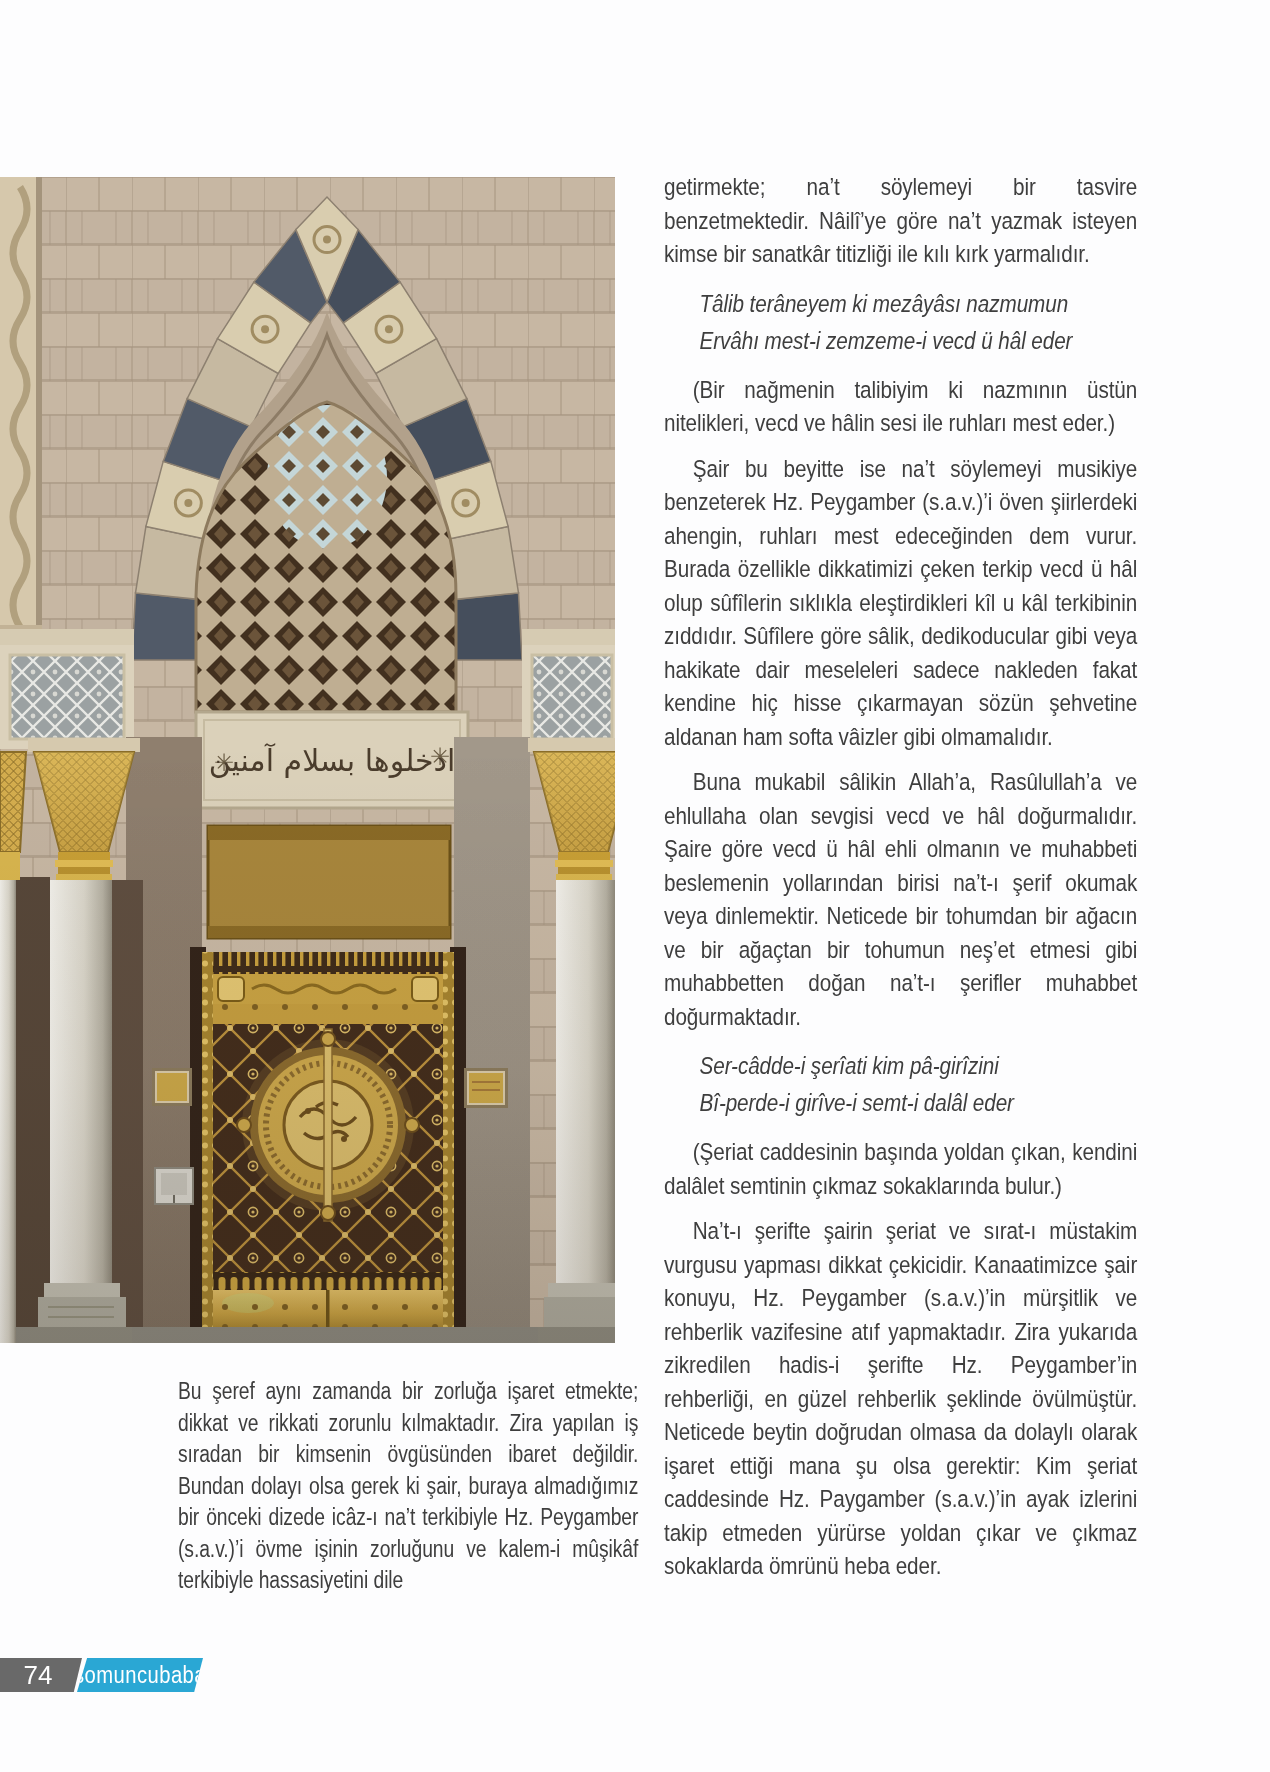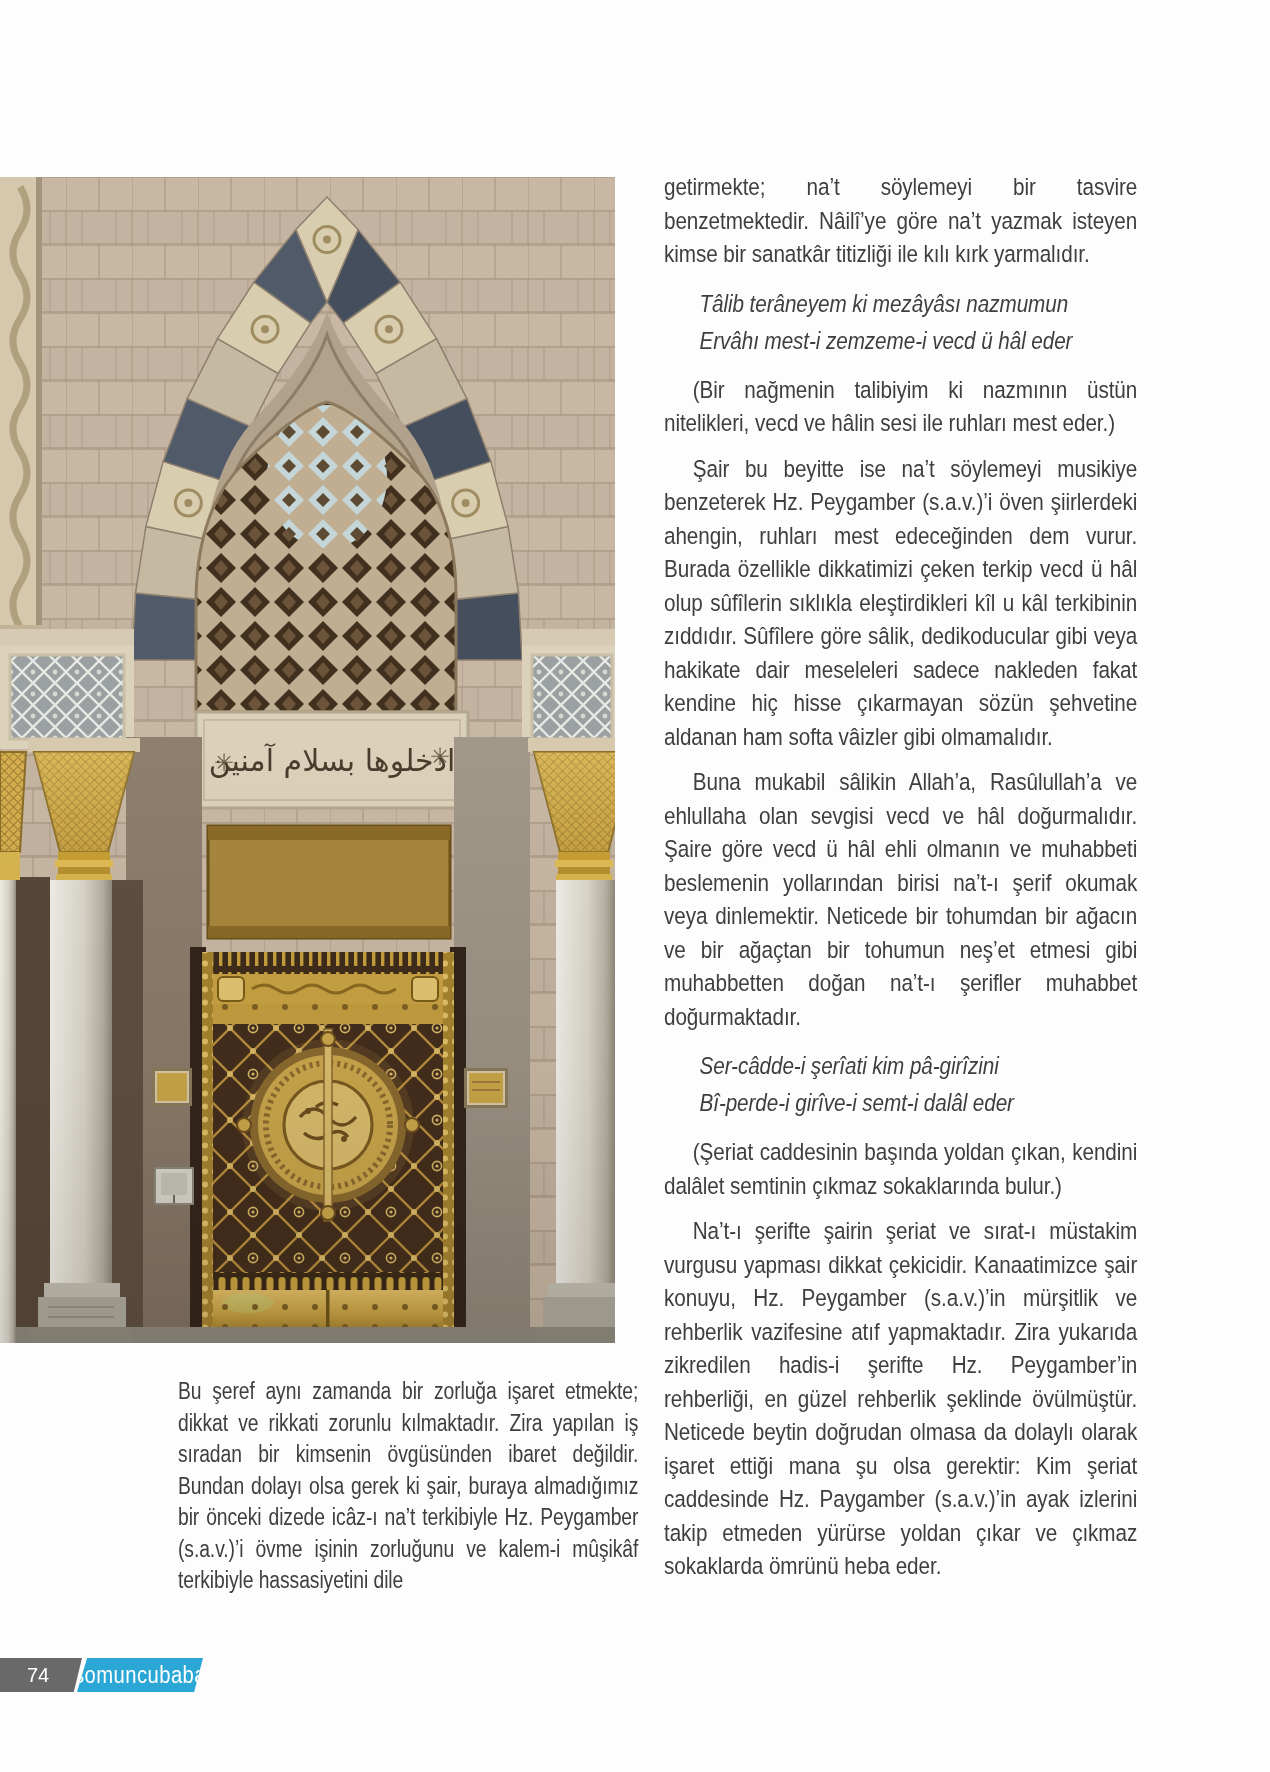--- a/index.html
+++ b/index.html
@@ -14,21 +14,21 @@
   .col-right{left:664px;top:170px;width:560px;font-size:24.5px;line-height:33.5px;
              transform:scaleX(0.845);}
   .col-left{left:178px;top:1376px;width:548px;font-size:23px;line-height:31.5px;
             transform:scaleX(0.84);}
   .col p.para{margin:0 0 12px 0;}
   .col p.para.indent{text-indent:34px;}
   .col .couplet{margin:14px 0 14px 42px;font-style:italic;text-align:left;line-height:37px;}
   
   .footer{position:absolute;left:0;top:1658px;height:34px;width:260px;}
   .footer .numbox{position:absolute;left:0;top:0;width:82px;height:34px;background:#696969;
-      clip-path:polygon(0 0,100% 0,90% 100%,0 100%);color:#fff;font-size:20px;
+      clip-path:polygon(0 0,100% 0,90% 100%,0 100%);color:#fff;font-size:26px;
       display:flex;align-items:center;justify-content:center;padding-right:6px;box-sizing:border-box;}
   .footer .brandbox{position:absolute;left:77px;top:0;width:126px;height:34px;background:#2aa7d4;
       clip-path:polygon(8% 0,100% 0,93% 100%,0 100%);color:#fff;font-size:23px;
       display:flex;align-items:center;justify-content:center;letter-spacing:0.5px;
       transform:none;}
   .footer .brandbox span{display:inline-block;transform:scaleX(0.88);transform-origin:center;}
 </style>
 </head>
 <body>
 

